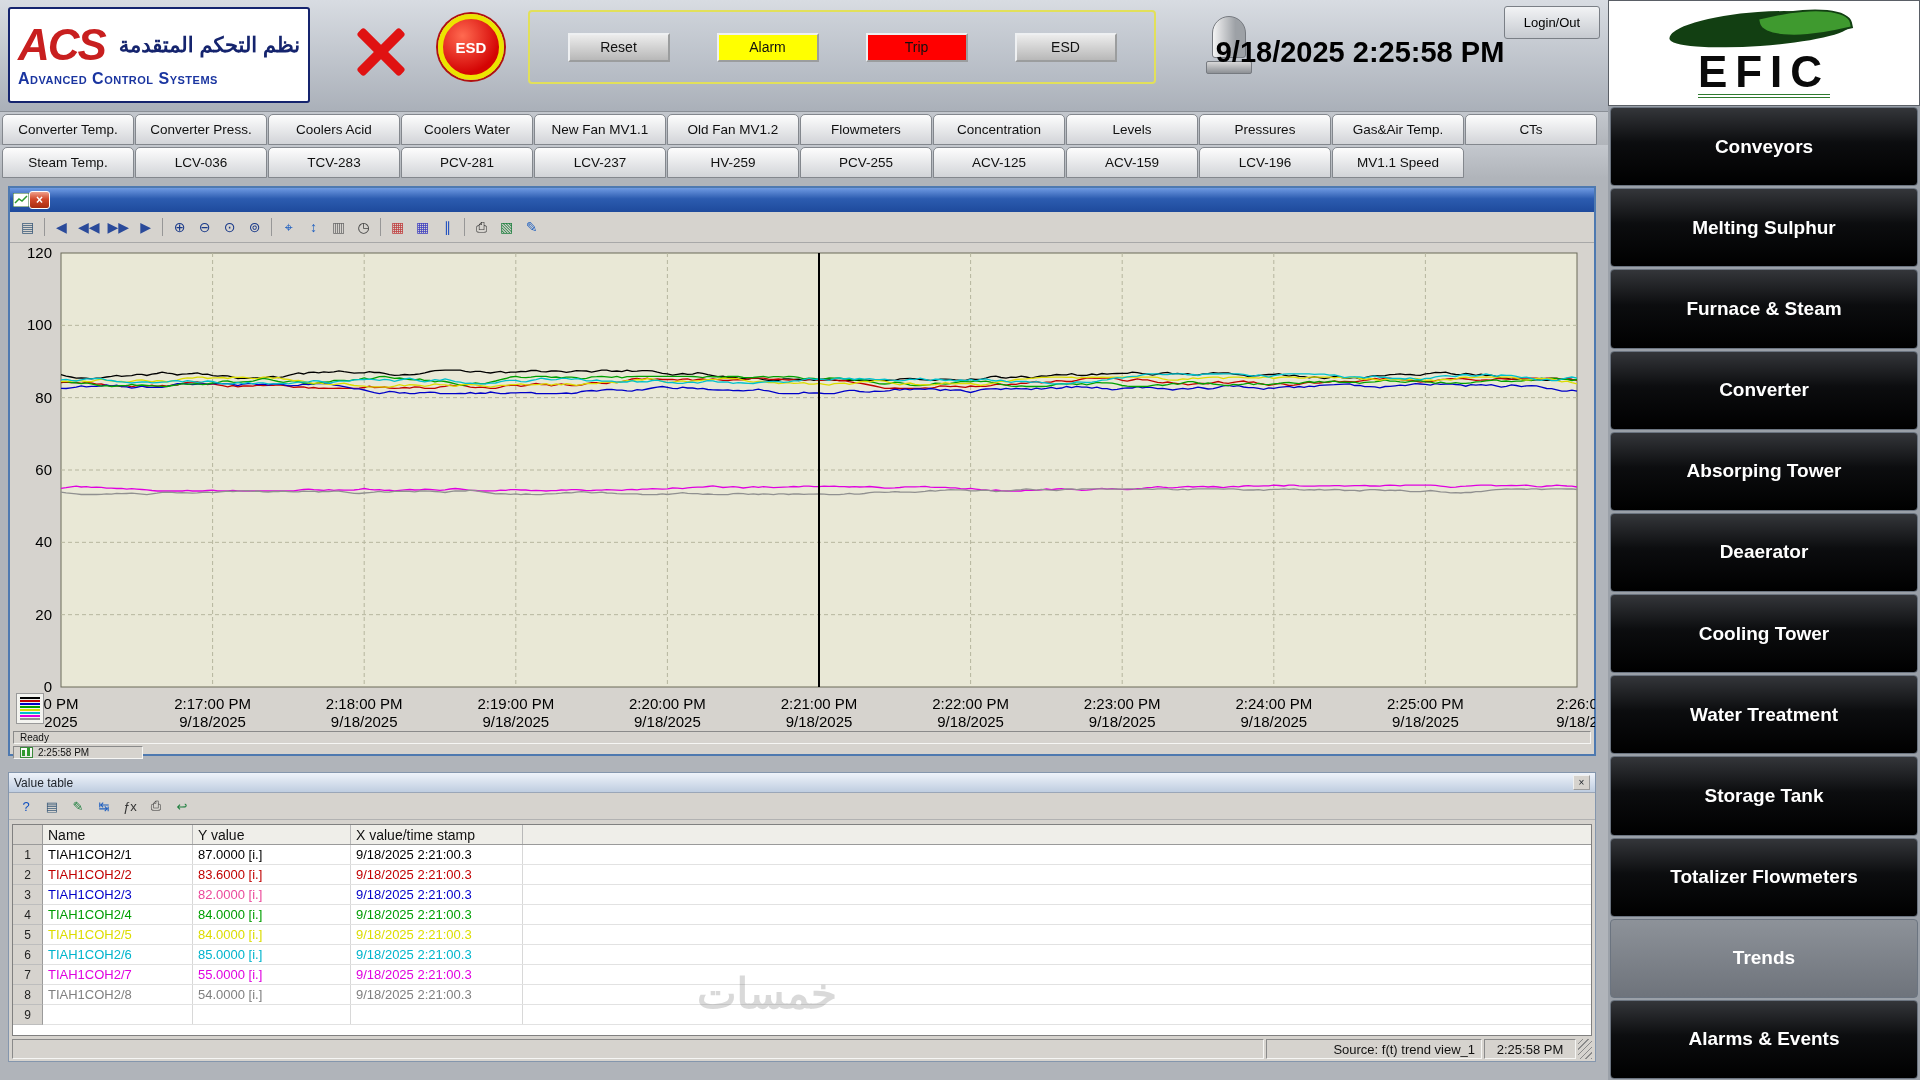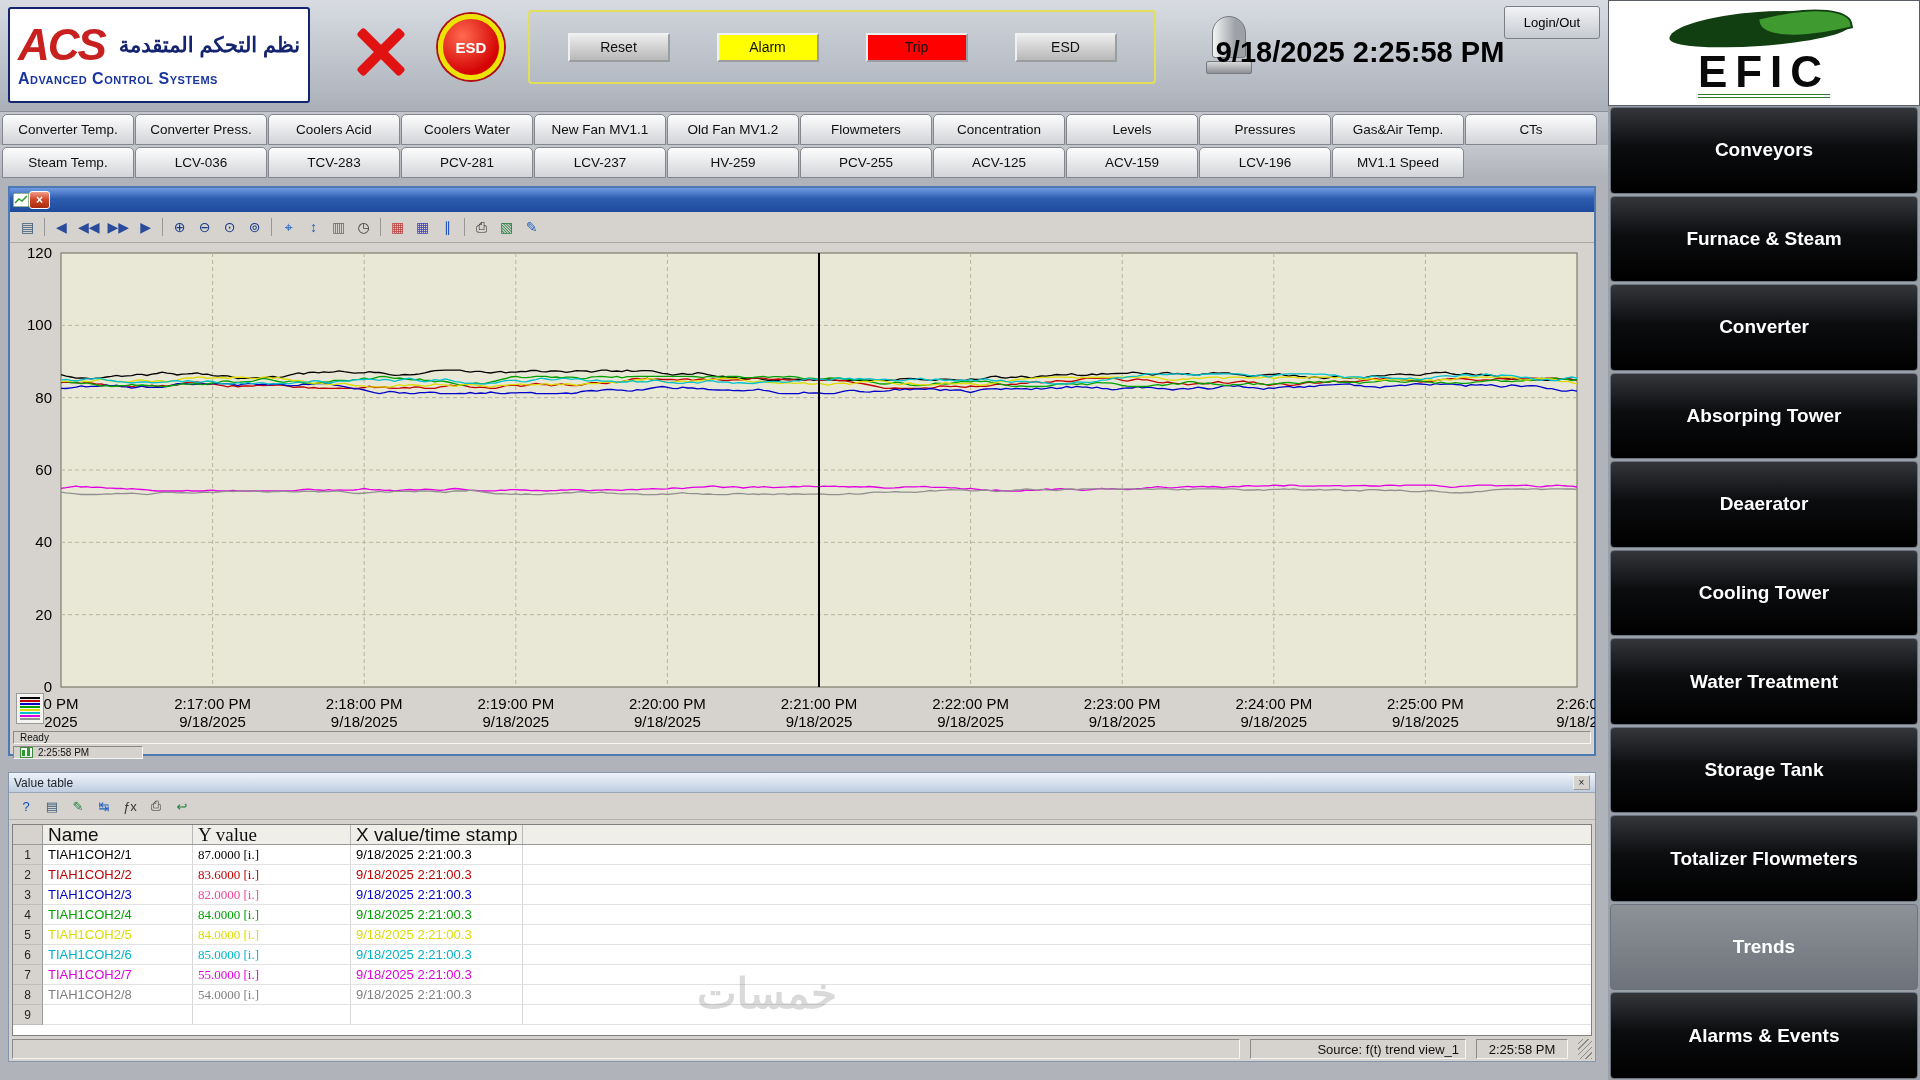--- a/index.html
+++ b/index.html
@@ -108,31 +108,31 @@
     display:flex; align-items:center; justify-content:center; cursor:pointer; }
   .win-close-gray::before { content:"×"; }
   .vt-toolbar { height:27px; display:flex; align-items:center; gap:4px; padding:0 6px;
     border-bottom:1px solid #b2b2b2; }
   .vticon { min-width:22px; height:21px; display:flex; align-items:center; justify-content:center; font-size:13px;
     border:1px solid transparent; cursor:pointer; }
   .vt-table { position:absolute; top:51px; left:3px; right:3px; bottom:25px; background:#fff;
     border:1px solid #808080; overflow:hidden; }
   .vt-hrow { display:flex; height:20px; background:#efeee9; border-bottom:1px solid #9a9a9a; }
   .vt-hgutter { width:30px; background:#d6d3ce; border-right:1px solid #9a9a9a; }
-  .vt-hcell { display:flex; align-items:center; padding-left:5px; font-size:19px; color:#111;
+  .vt-hcell { display:flex; align-items:center; padding-left:5px; font-size:14px; color:#111;
     border-right:1px solid #b8b8b8; }
-  .w-name { width:150px; } .w-y { width:158px;font-family:Liberation Serif, serif; } .w-x { width:172px; }
+  .w-name { width:150px; } .w-y { width:158px; } .w-x { width:172px; }
   .vt-row { display:flex; height:20px; border-bottom:1px solid #e2e2e2; background:#fff; }
   .vt-gutter { width:30px; background:#d6d3ce; border-right:1px solid #9a9a9a; border-bottom:1px solid #bdbdbd;
     font-size:12px; color:#222; display:flex; align-items:center; justify-content:center; margin-bottom:-1px; }
   .vt-cell { display:flex; align-items:center; padding-left:5px; font-size:13px; white-space:nowrap;
     overflow:hidden; border-right:1px solid #d8d8d8; }
   .watermark { position:absolute; left:688px; top:196px; font-size:42px; color:#6a6a6a; opacity:0.25;
     font-weight:bold; pointer-events:none; }
-  .vt-status { position:absolute; bottom:2px; left:3px; right:3px; height:20px; display:flex; gap:10px;
+  .vt-status { position:absolute; bottom:2px; left:3px; right:3px; height:20px; display:flex; gap:2px;
     font-size:13px; color:#111; }
   .vstat-left { flex:1; }
   .vstat-src { width:216px; justify-content:flex-end; }
   .vstat-time { width:92px; justify-content:center; }
   .grip { width:14px; background:repeating-linear-gradient(135deg,#d6d3ce 0 3px,#8a8a8a 3px 4px); }
 </style>
 </head>
 <body>
 
 <div class="screen">
@@ -192,20 +192,21 @@
     <div class="tab">HV-259</div>
     <div class="tab">PCV-255</div>
     <div class="tab">ACV-125</div>
     <div class="tab">ACV-159</div>
     <div class="tab">LCV-196</div>
     <div class="tab">MV1.1 Speed</div>
   </div>
 
   <div class="sidebar">
     <div class="side-btn">Conveyors</div>
+    <div class="side-btn">Melting Sulphur</div>
     <div class="side-btn">Furnace &amp; Steam</div>
     <div class="side-btn">Converter</div>
     <div class="side-btn">Absorping Tower</div>
     <div class="side-btn">Deaerator</div>
     <div class="side-btn">Cooling Tower</div>
     <div class="side-btn">Water Treatment</div>
     <div class="side-btn">Storage Tank</div>
     <div class="side-btn">Totalizer Flowmeters</div>
     <div class="side-btn active">Trends</div>
     <div class="side-btn">Alarms &amp; Events</div>

